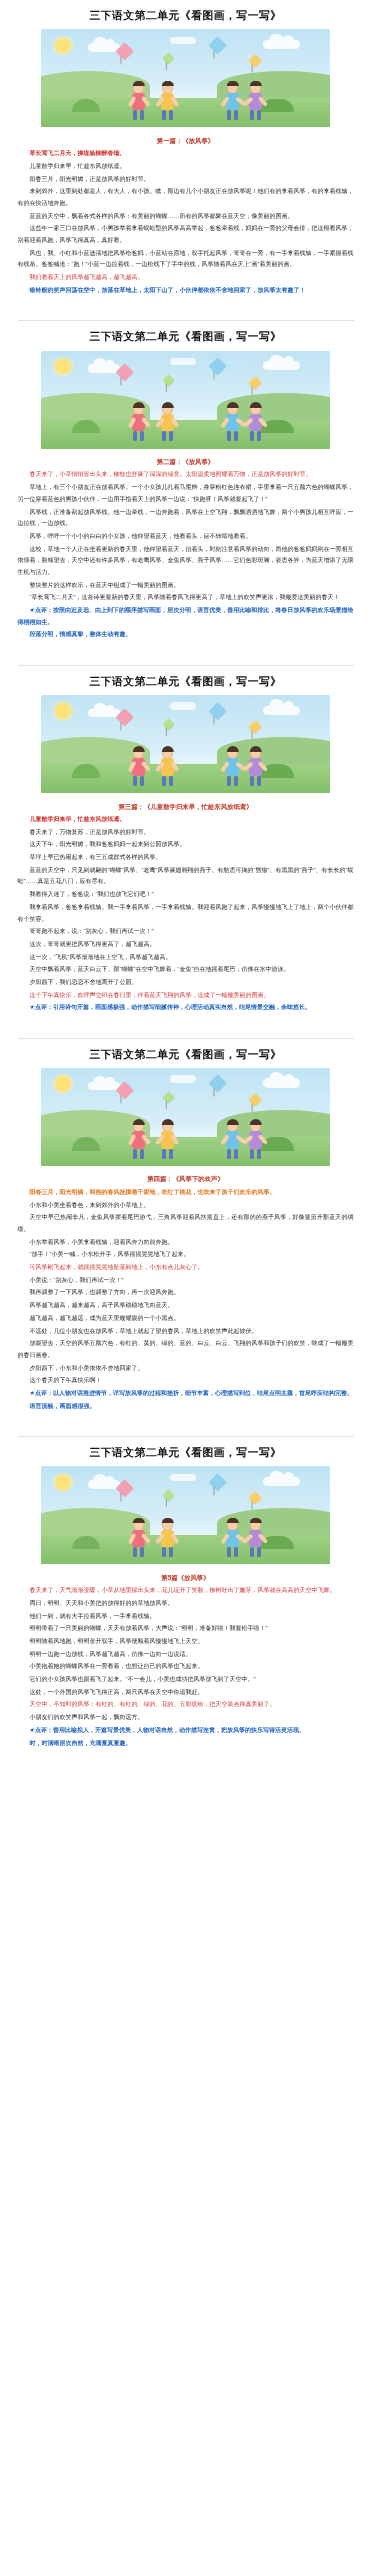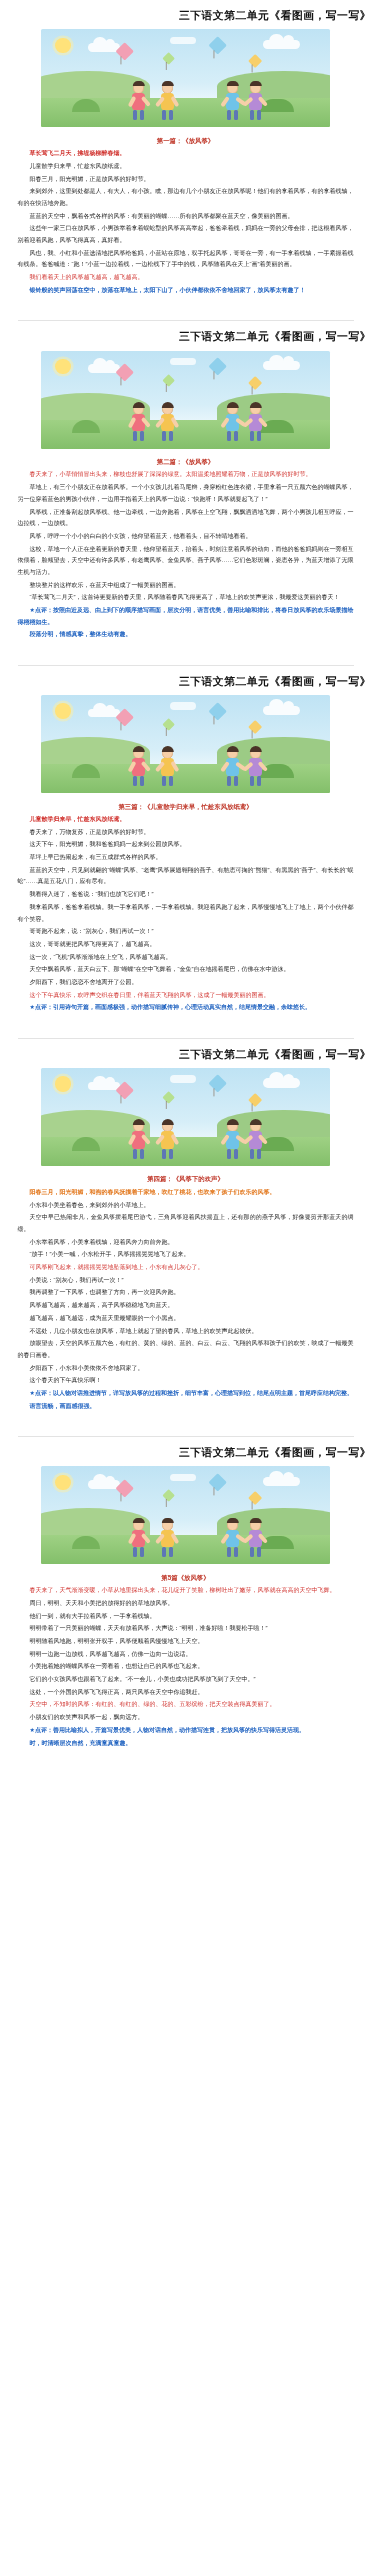--- a/index.html
+++ b/index.html
@@ -12,21 +12,21 @@
     width: 371px;
     margin: 0 auto;
     background: #ffffff;
   }
   .card {
     width: 371px;
     padding: 0 0 13.4px 0;
     background: #ffffff;
   }
   .card-title {
-    text-align: right;
+    text-align: center;
     font-size: 10.8px;
     font-weight: bold;
     color: #111111;
     letter-spacing: 0.5px;
     padding: 9.3px 0 6.2px 0;
   }
   .illus-wrap {
     width: 100%;
     display: flex;
     justify-content: center;

